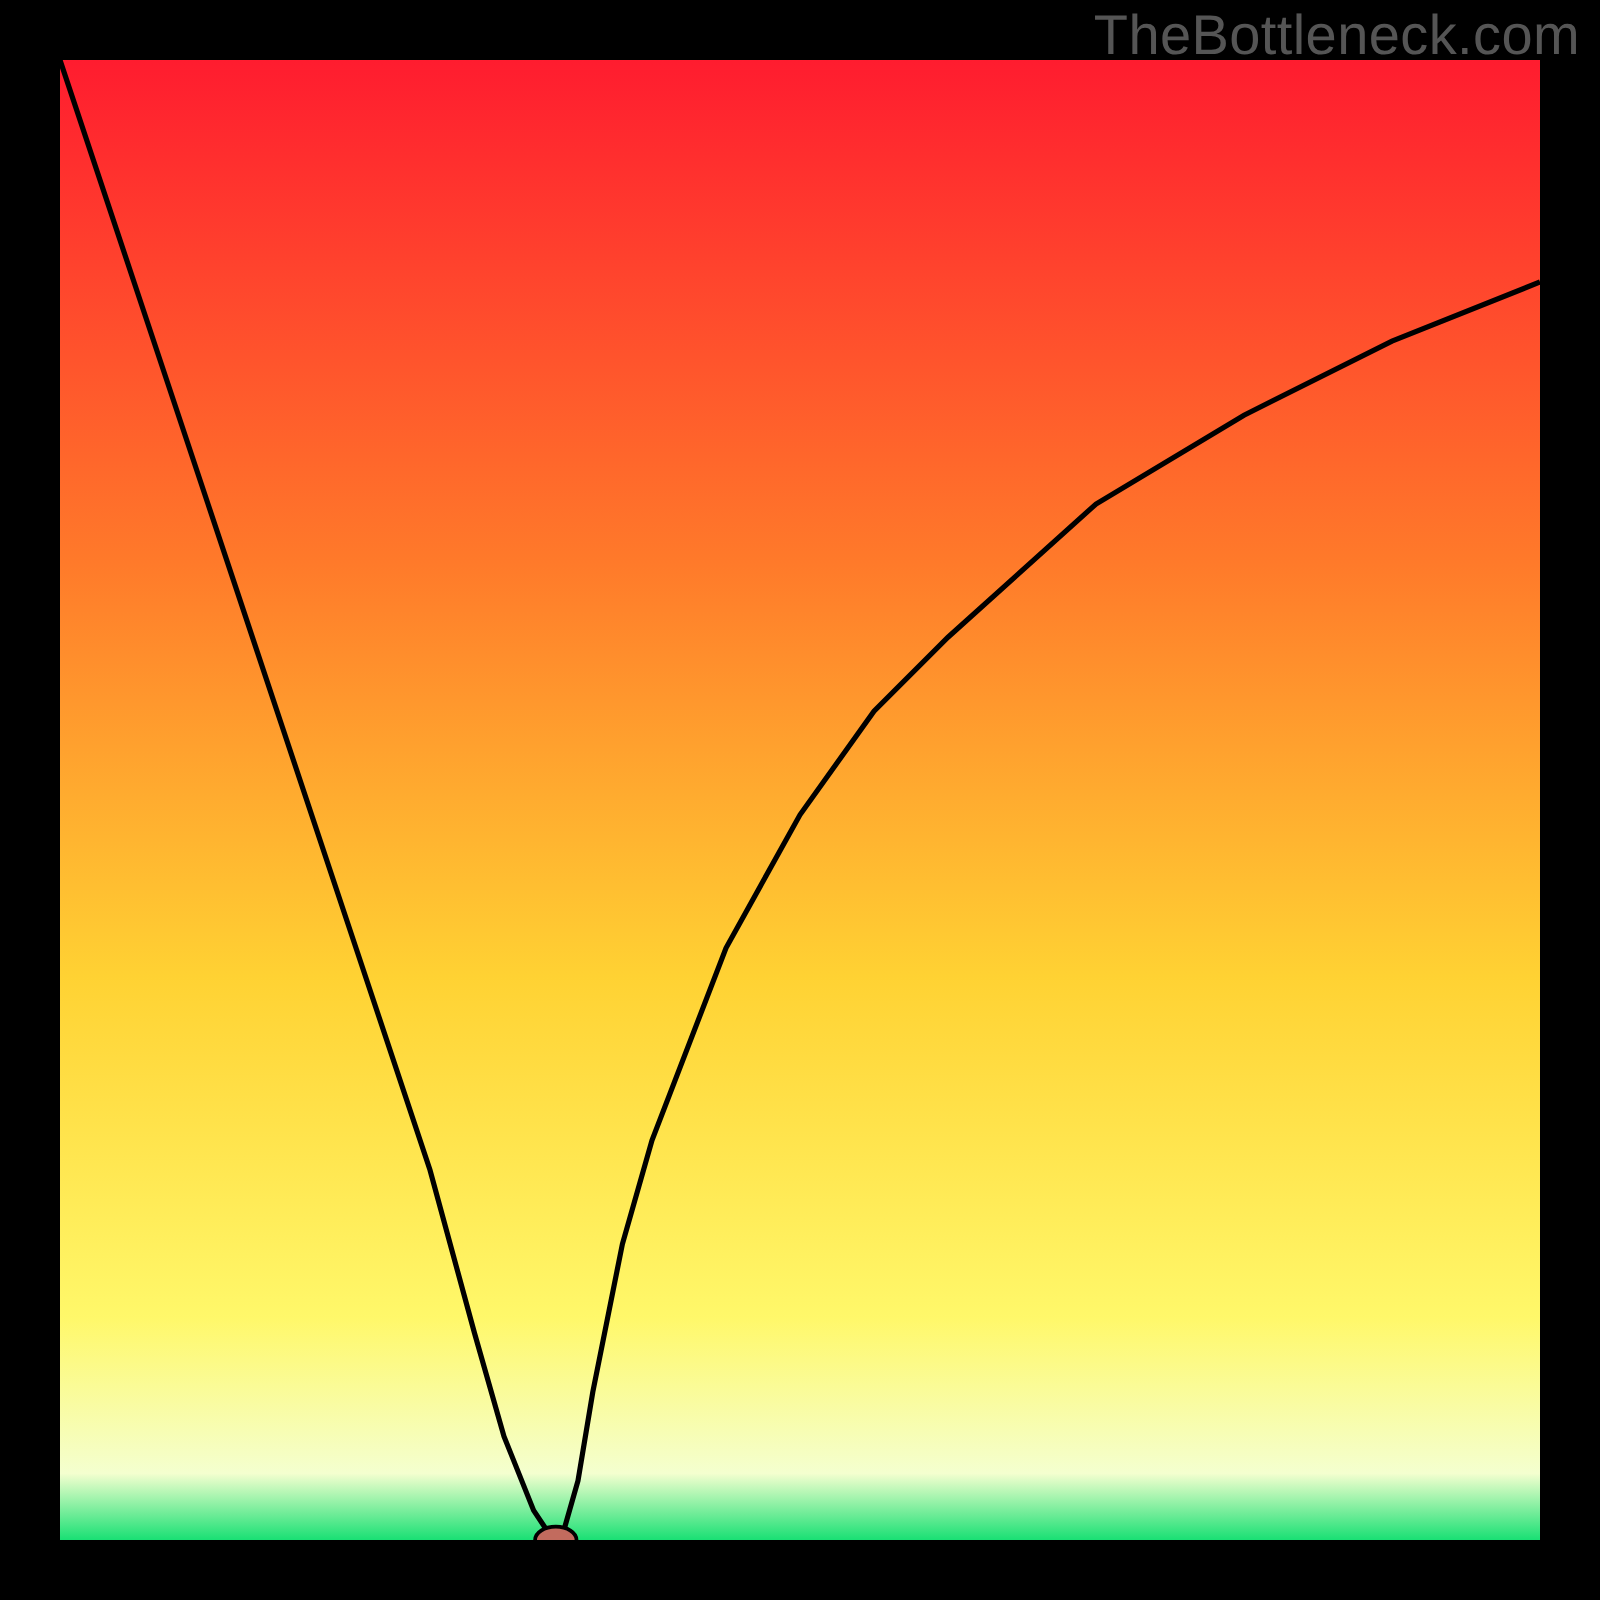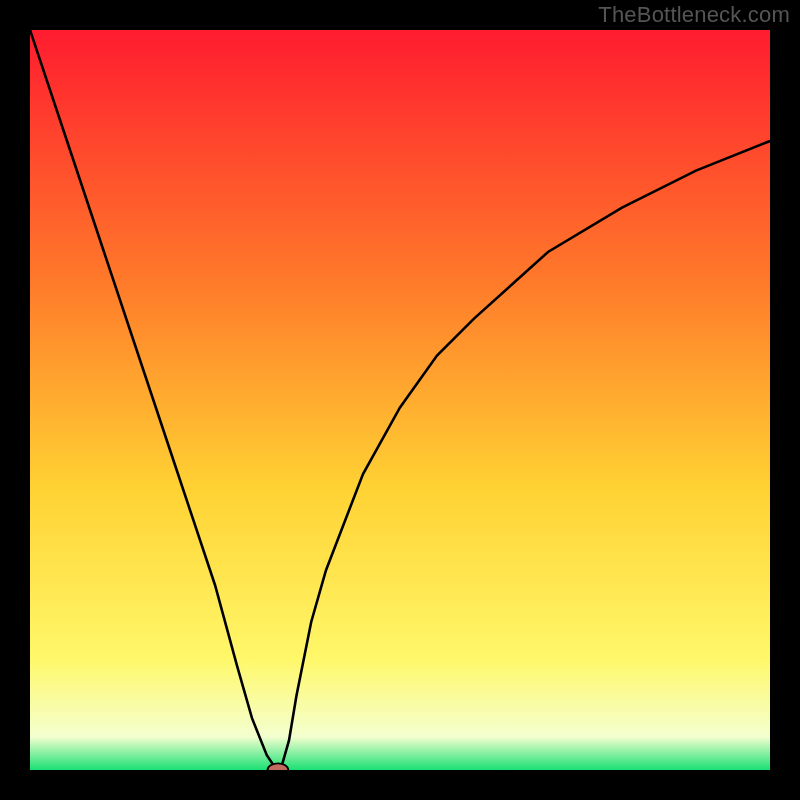--- a/index.html
+++ b/index.html
@@ -14,21 +14,21 @@
   .page {
     width: 800px;
     height: 800px;
     position: relative;
   }
   .watermark {
     position: absolute;
     top: 2px;
     right: 10px;
     color: #555;
-    font-size: 22px;
+    font-size: 28px;
     font-weight: 500;
     z-index: 10;
     letter-spacing: 0.2px;
   }
   .frame {
     position: absolute;
     left: 30px;
     top: 30px;
     width: 740px;
     height: 740px;

